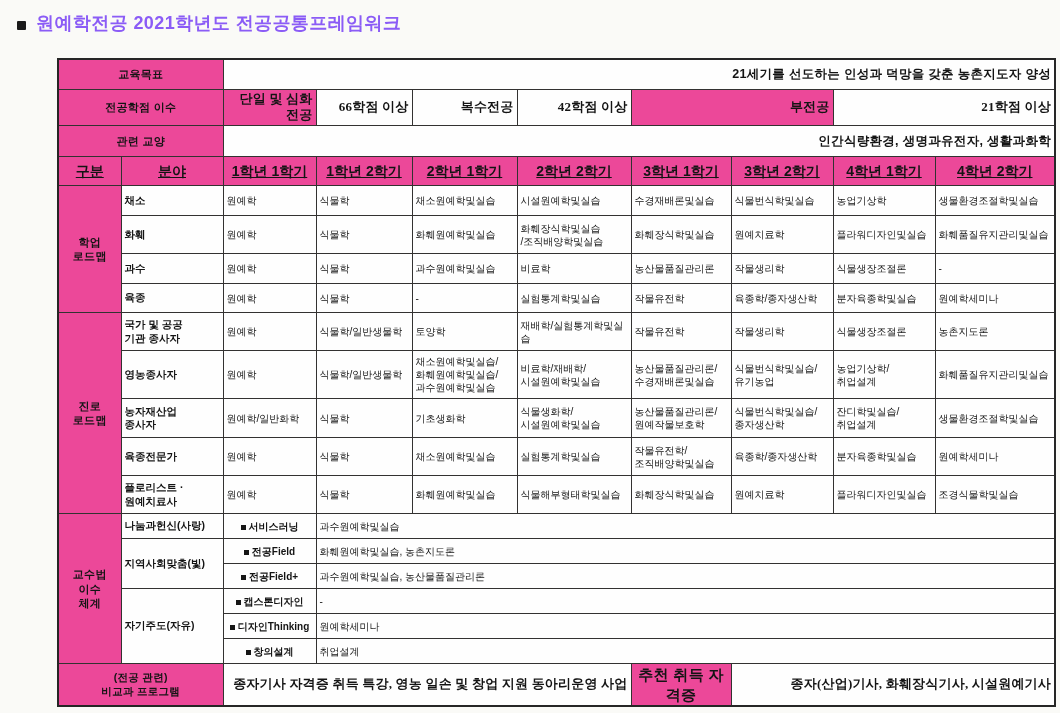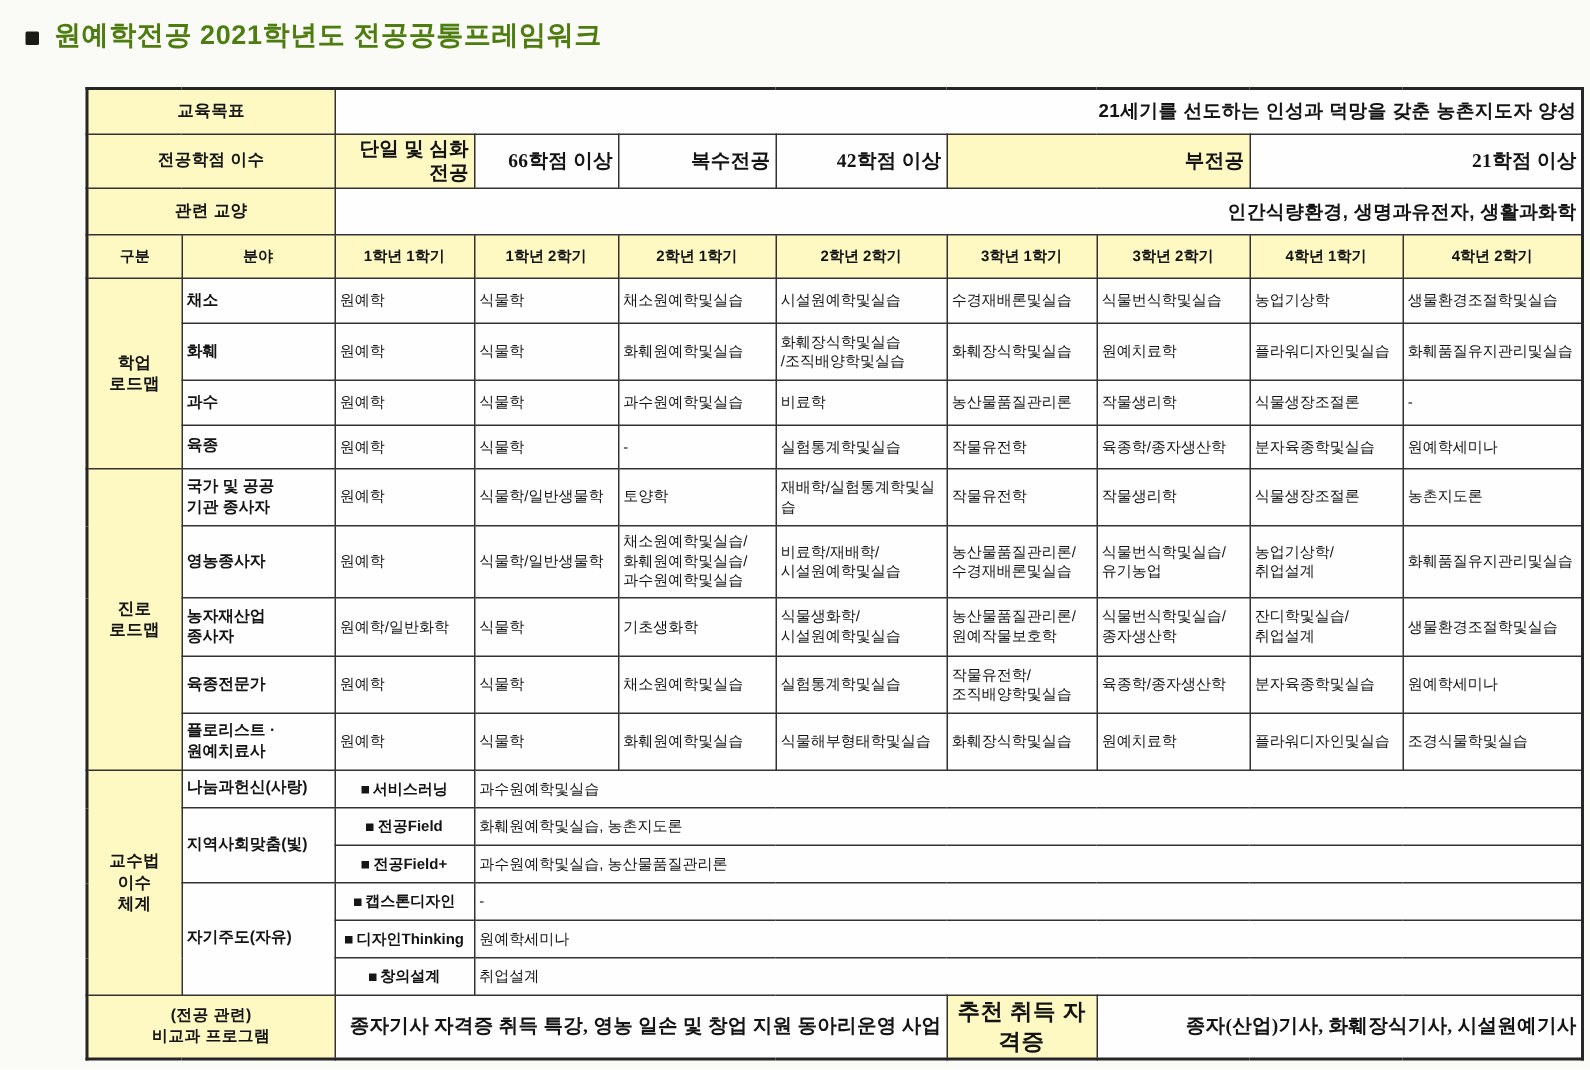--- a/index.html
+++ b/index.html
@@ -4,34 +4,34 @@
 <style>
   html,body { margin:0; padding:0; }
   .doc {
     position:relative; width:1060px; height:713px;
     background:#fafaf7; overflow:hidden;
     font-family:"Liberation Sans","DejaVu Sans",sans-serif;
     color:#141414;
   }
   .title-row { position:absolute; top:11px; left:17px; display:flex; align-items:center; gap:10px; }
   .tbul { width:9px; height:9px; background:#1a1a1a; border-radius:1px; margin-top:4px; }
-  .title-text { font-size:18px; font-weight:bold; color:#4d7c0f; letter-spacing:0.4px; }
+  .title-text { font-size:18px; font-weight:bold; color:#8b5cf6; letter-spacing:0.4px; }
 
   table.fw {
     position:absolute; left:57px; top:58px; width:997px;
     border-collapse:collapse; table-layout:fixed; background:#fefefe;
     border:2.4px solid #262626;
   }
   .fw td {
     border:1.4px solid #333231; padding:1px 3px;
     vertical-align:middle; line-height:1.3; color:#141414;
   }
-  .shade { background:#fef9c3; }
+  .shade { background:#ec4899; }
   .lbl  { font-weight:bold; text-align:center; font-size:11px;   white-space:pre-line; letter-spacing:0.3px; }
-  .hdr  { font-weight:bold; text-align:center; font-size:10px; }
+  .hdr  { font-weight:bold; text-align:center; font-size:14px;text-decoration:underline; }
   .val  { font-weight:bold; text-align:right; font-size:12.5px; letter-spacing:0.3px; }
   .val2 { font-weight:bold; text-align:right; font-size:13px;   letter-spacing:0.2px;font-family:Liberation Serif, serif; }
   .fld  { font-weight:bold; text-align:left; font-size:10.5px; white-space:pre-line; }
   .crs  { font-size:10px; text-align:left; white-space:pre-line; padding-left:4px; }
   .mth  { font-size:10px; font-weight:bold; text-align:center; padding-left:4px; white-space:nowrap; overflow:hidden; }
   .sq   { display:inline-block; width:5px; height:5px; background:#161616; margin-right:3px; }
 </style>
 </head>
 <body>
 

